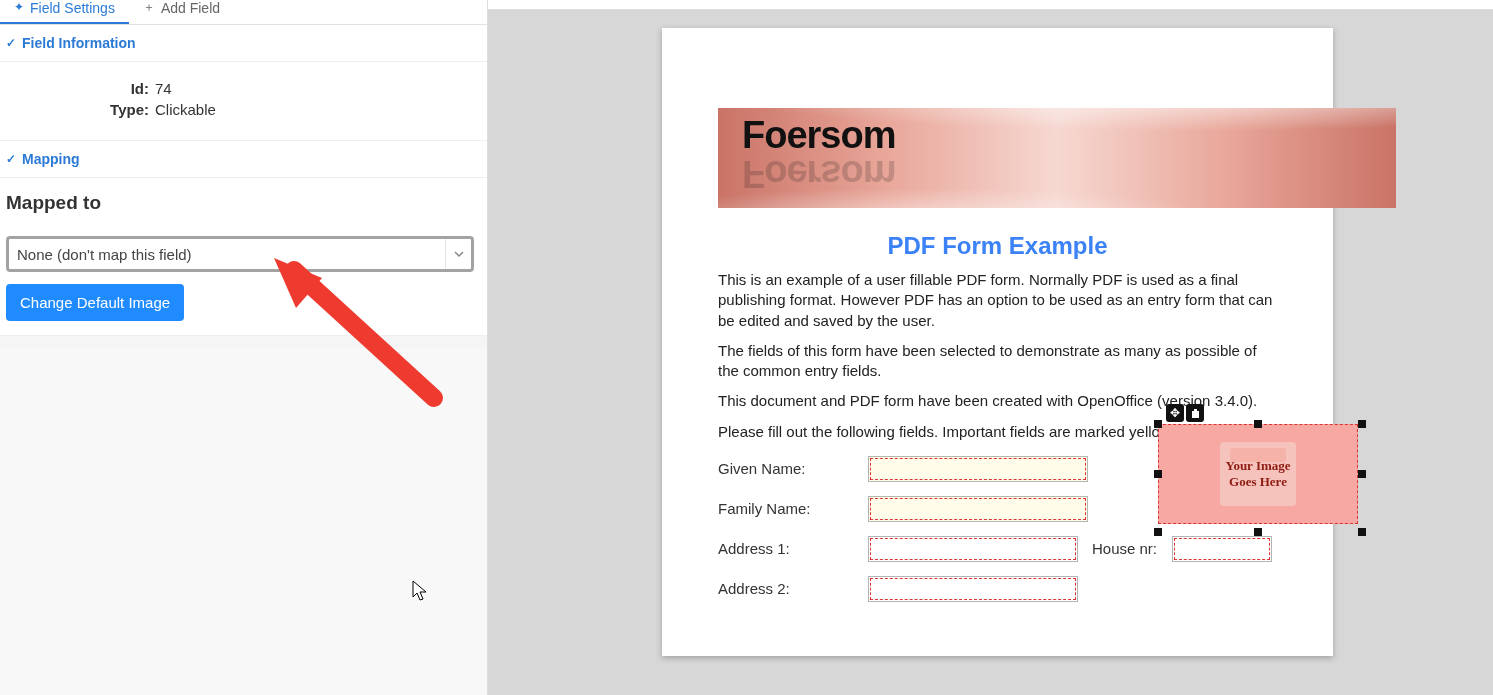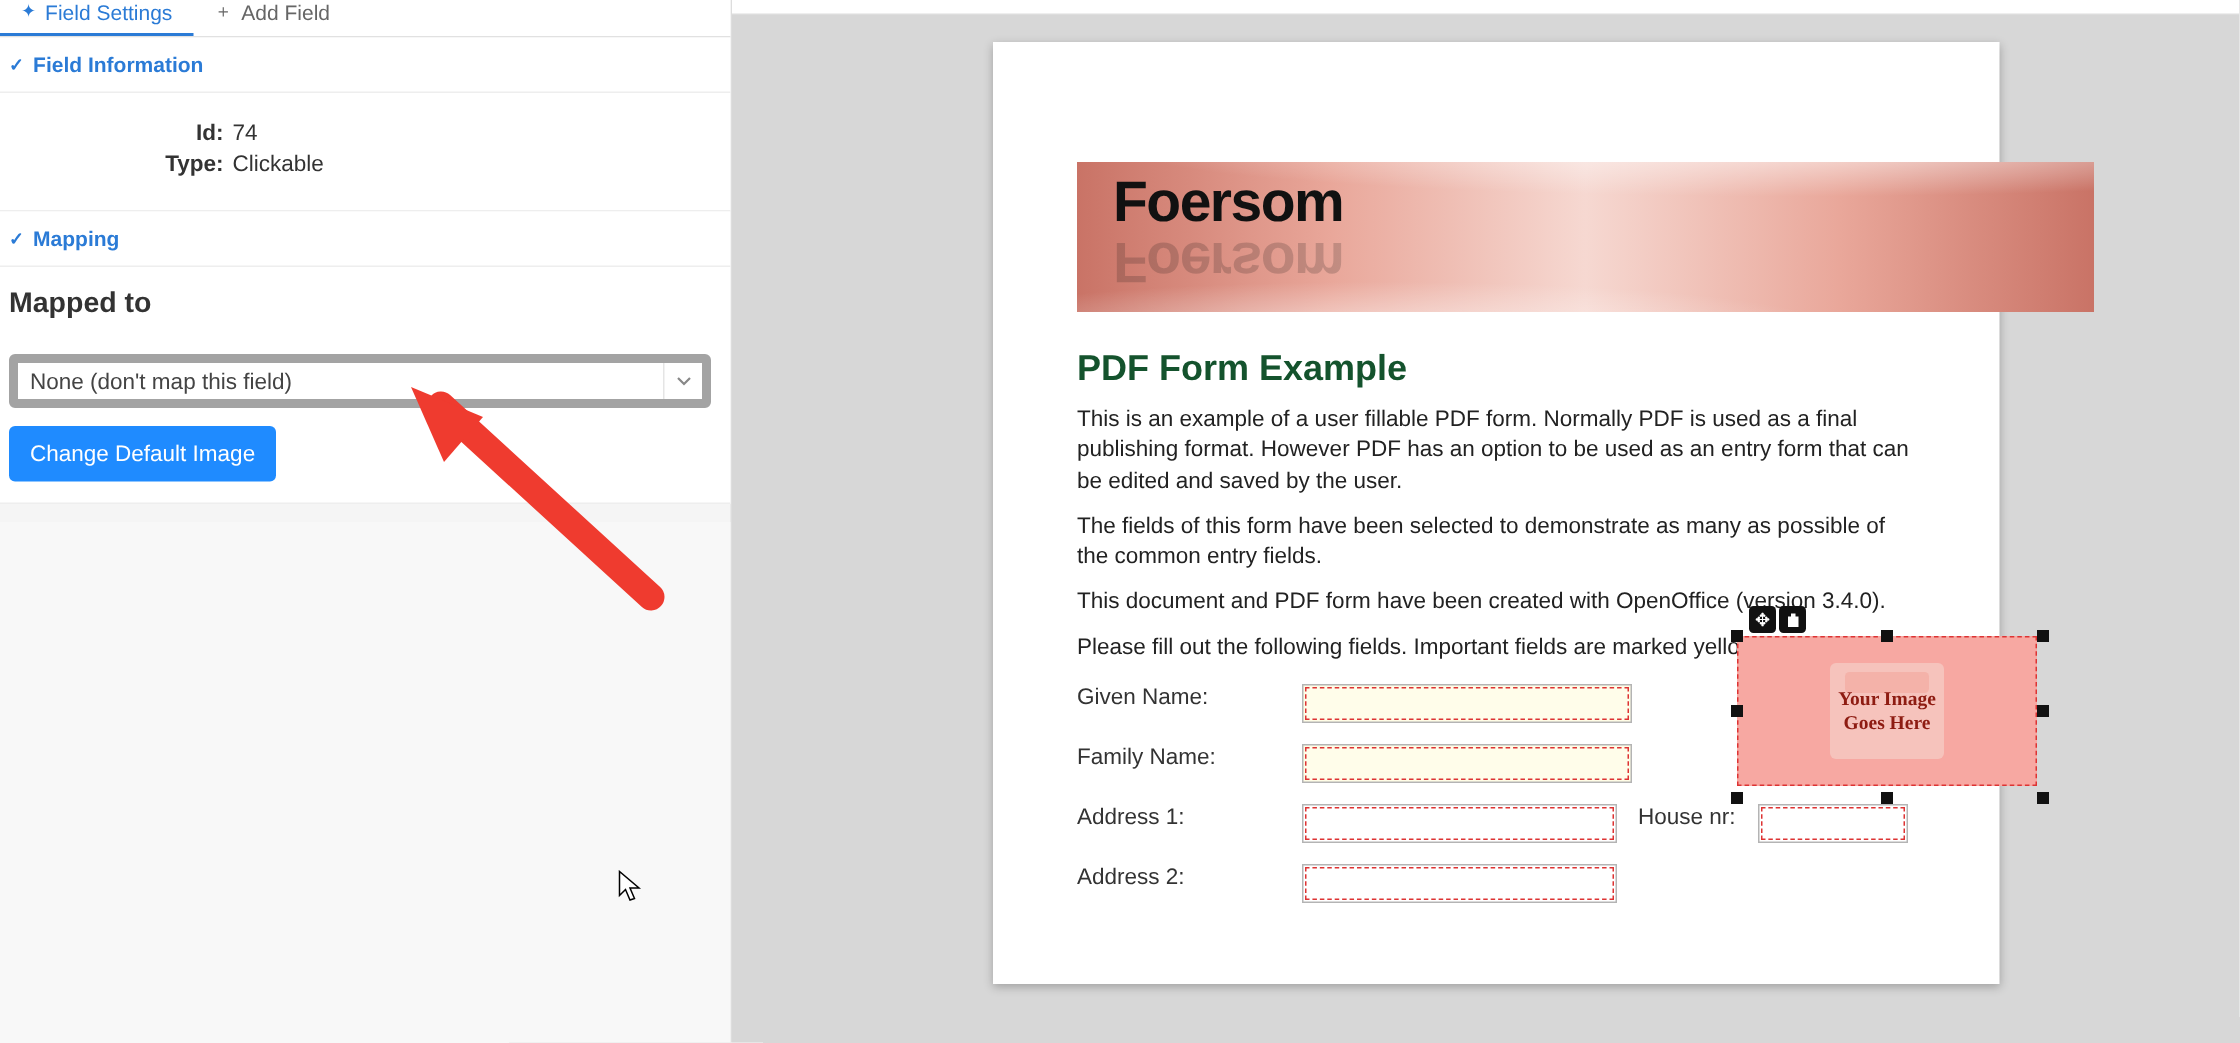--- a/index.html
+++ b/index.html
@@ -52,21 +52,21 @@
     display: flex; margin: 4px 0;
     font-size: 15px;
   }
   .info-row .lbl { width: 155px; text-align: right; font-weight: 600; padding-right: 6px; }
   .info-row .val { }
 
   .mapping-body { background:#fff; padding: 14px 10px 14px 6px; border-bottom:1px solid #eee; }
   .mapped-label { font-weight: 700; font-size: 19px; margin-bottom: 22px; display:block;}
   .select {
     width: 468px; height: 36px;
-    border: 6px solid #a3a3a3; border-radius: 4px;
+    border: 3px solid #a3a3a3; border-radius: 4px;
     display: flex; align-items: center; justify-content: space-between;
     padding: 0 8px; color: #444; background:#fff; font-size:15px;
   }
   .select .arrow-wrap { width:26px; height:100%; border-left:1px solid #e5e5e5; display:flex; align-items:center; justify-content:center; margin-right:-8px;}
   .btn-primary {
     margin-top: 12px;
     background: #1f8bff; color: #fff;
     border: none; border-radius: 4px;
     padding: 10px 14px; font-size: 15px;
     cursor: pointer;
@@ -117,23 +117,23 @@
     font-stretch: condensed;
     font-weight: 900; font-size: 38px; letter-spacing: -1px; color:#111;
   }
   .banner .brand-refl {
     position:absolute; left: 24px; top: 44px;
     font-family: "Arial Black", Impact, sans-serif;
     font-weight: 900; font-size: 38px; letter-spacing:-1px; color:#111;
     transform: scaleY(-1); opacity: .18;
   }
 
-  .page h2 { font-size: 24px; font-weight: 700; margin: 18px 0 2px; color:#14532d;}
+  .page h2 { font-size: 24px; font-weight: 700; margin: 18px 0 2px; color:#3b82f6;text-align:center;}
   .page p { font-size: 15px; line-height: 1.35; margin: 10px 0; color:#222; }
-  .form-row { display:flex; margin: 14px 0; font-size:15px; }
+  .form-row { display:flex; align-items:center; margin: 14px 0; font-size:15px; }
   .form-row .flabel { width: 150px; }
   .fbox {
     height: 26px; border:1px solid #b4b4b4;
   }
   .fbox.inner {
     border:1px dashed #d33; background: #fffdea; margin:1px; height: calc(100% - 2px);
   }
   .yellow { background: #fffde6; }
   .w220 { width: 220px; }
   .w210 { width: 210px; }

